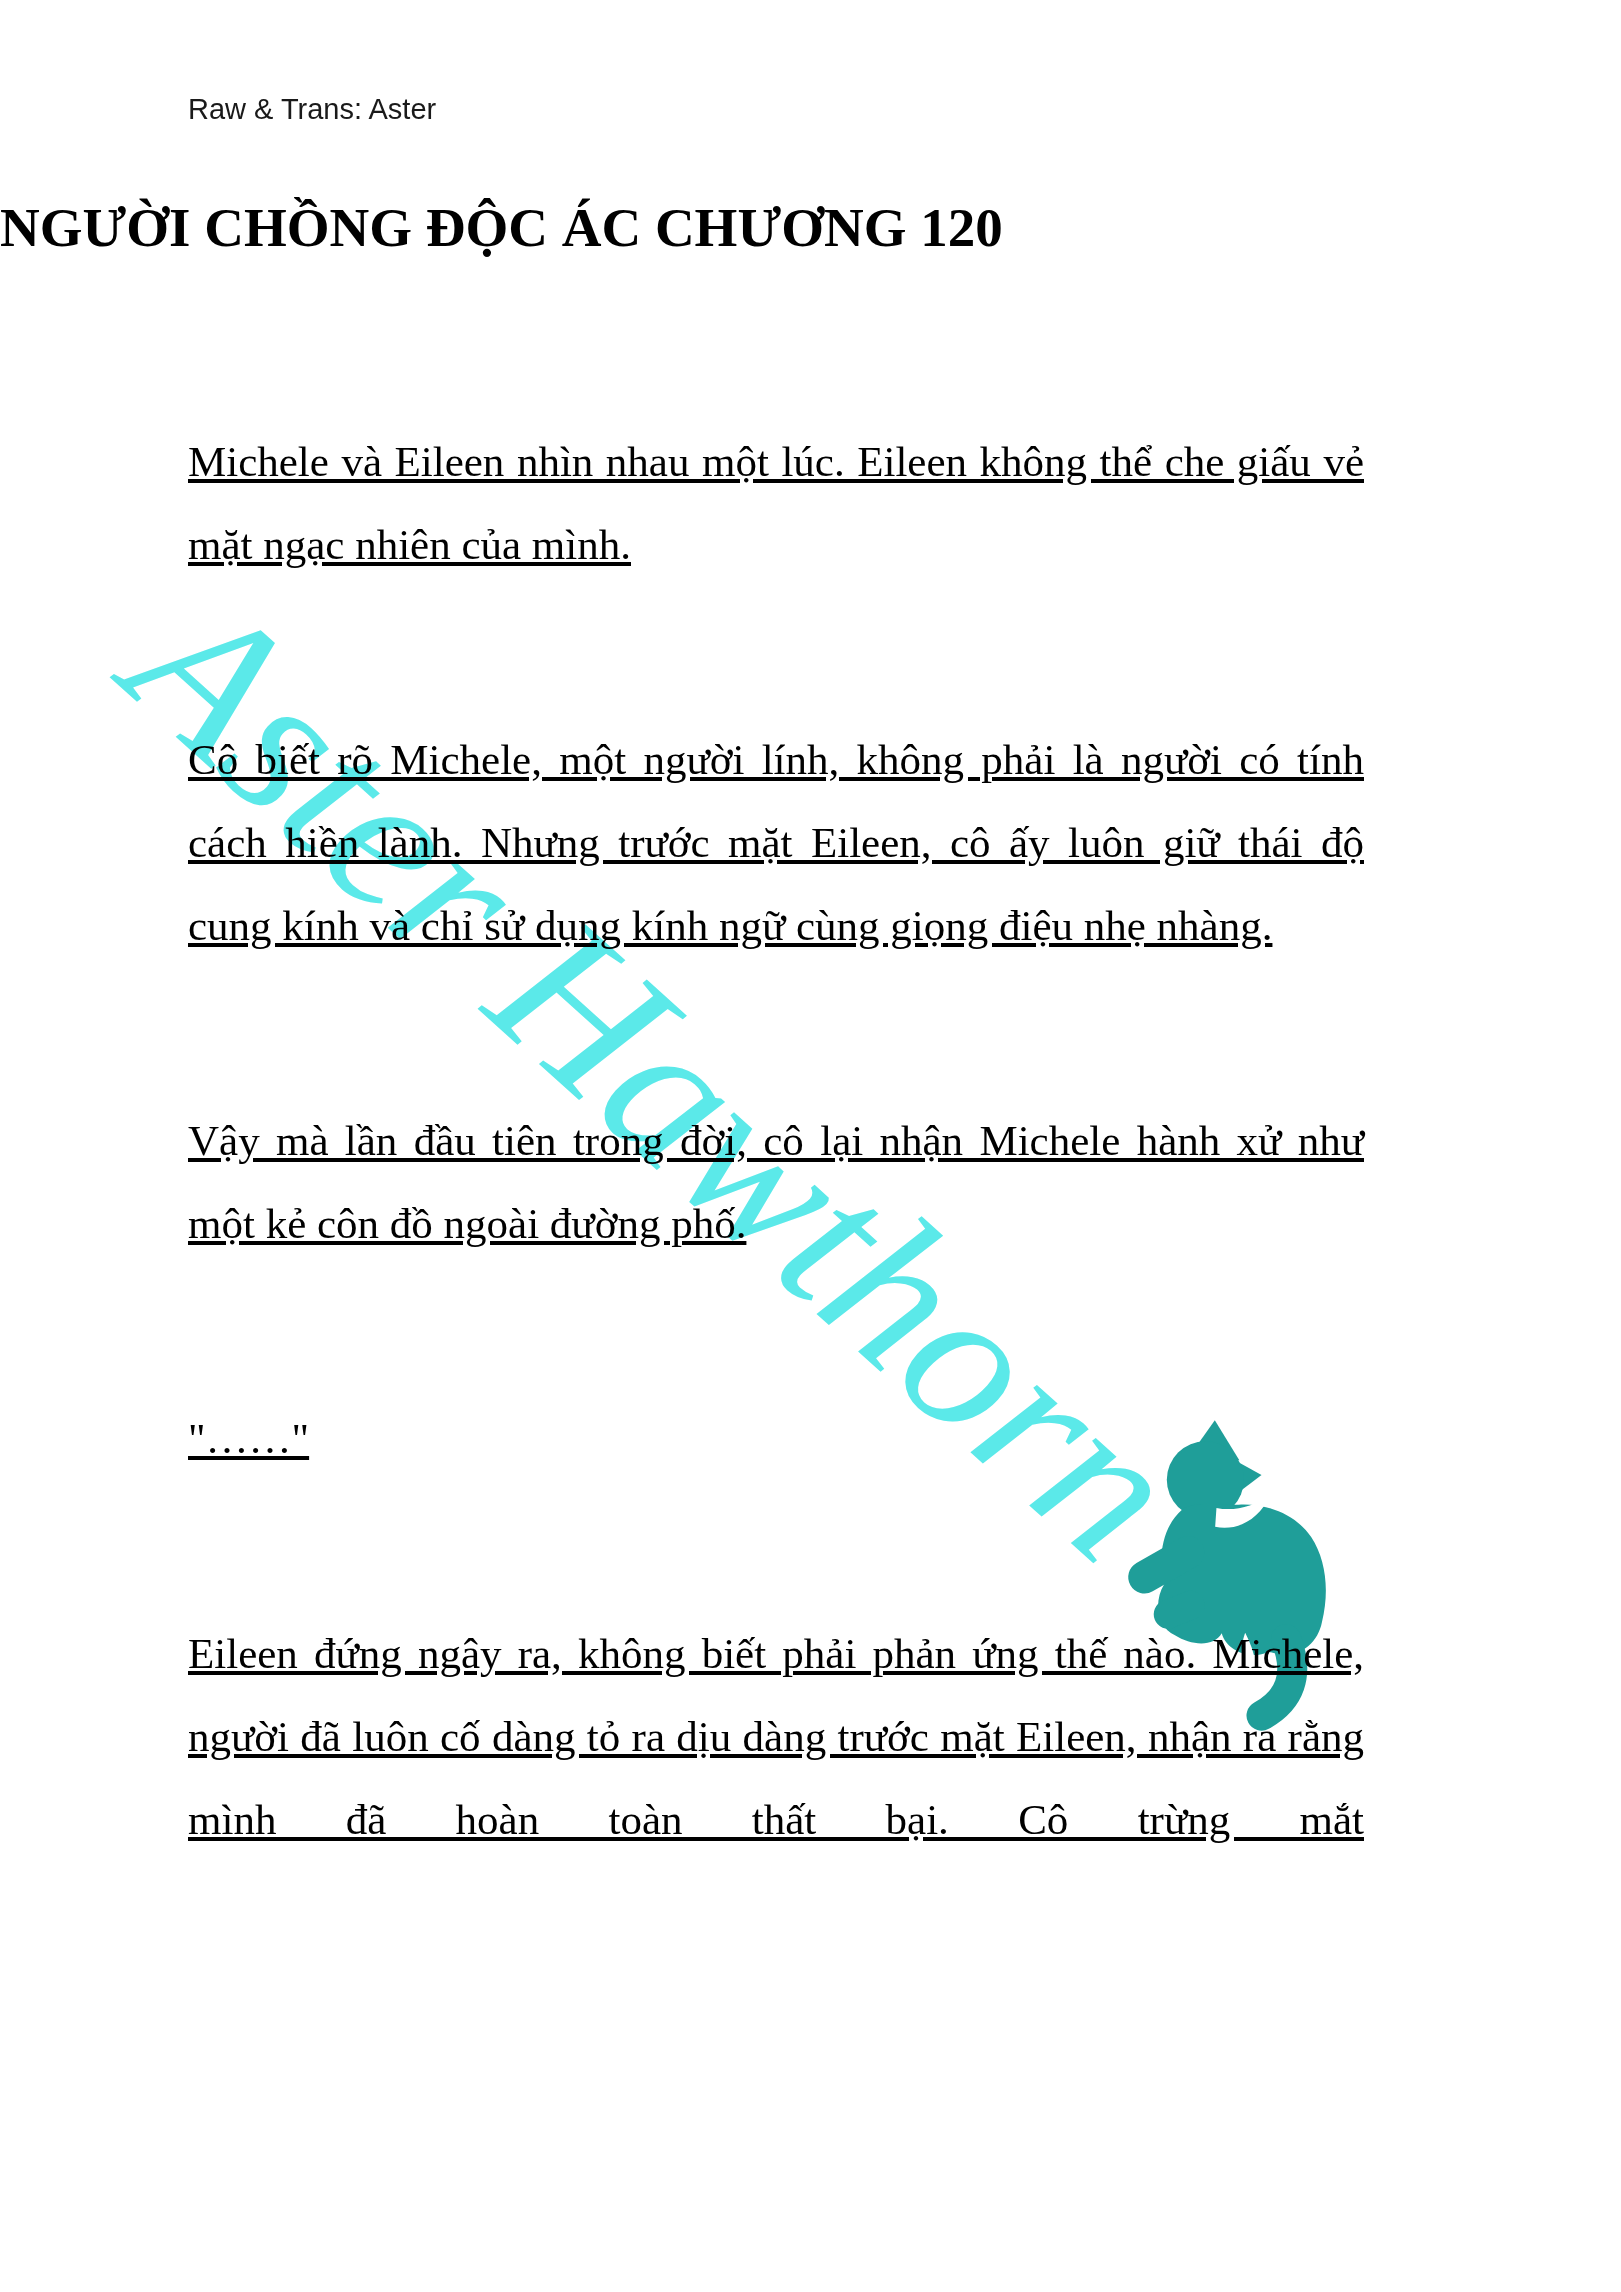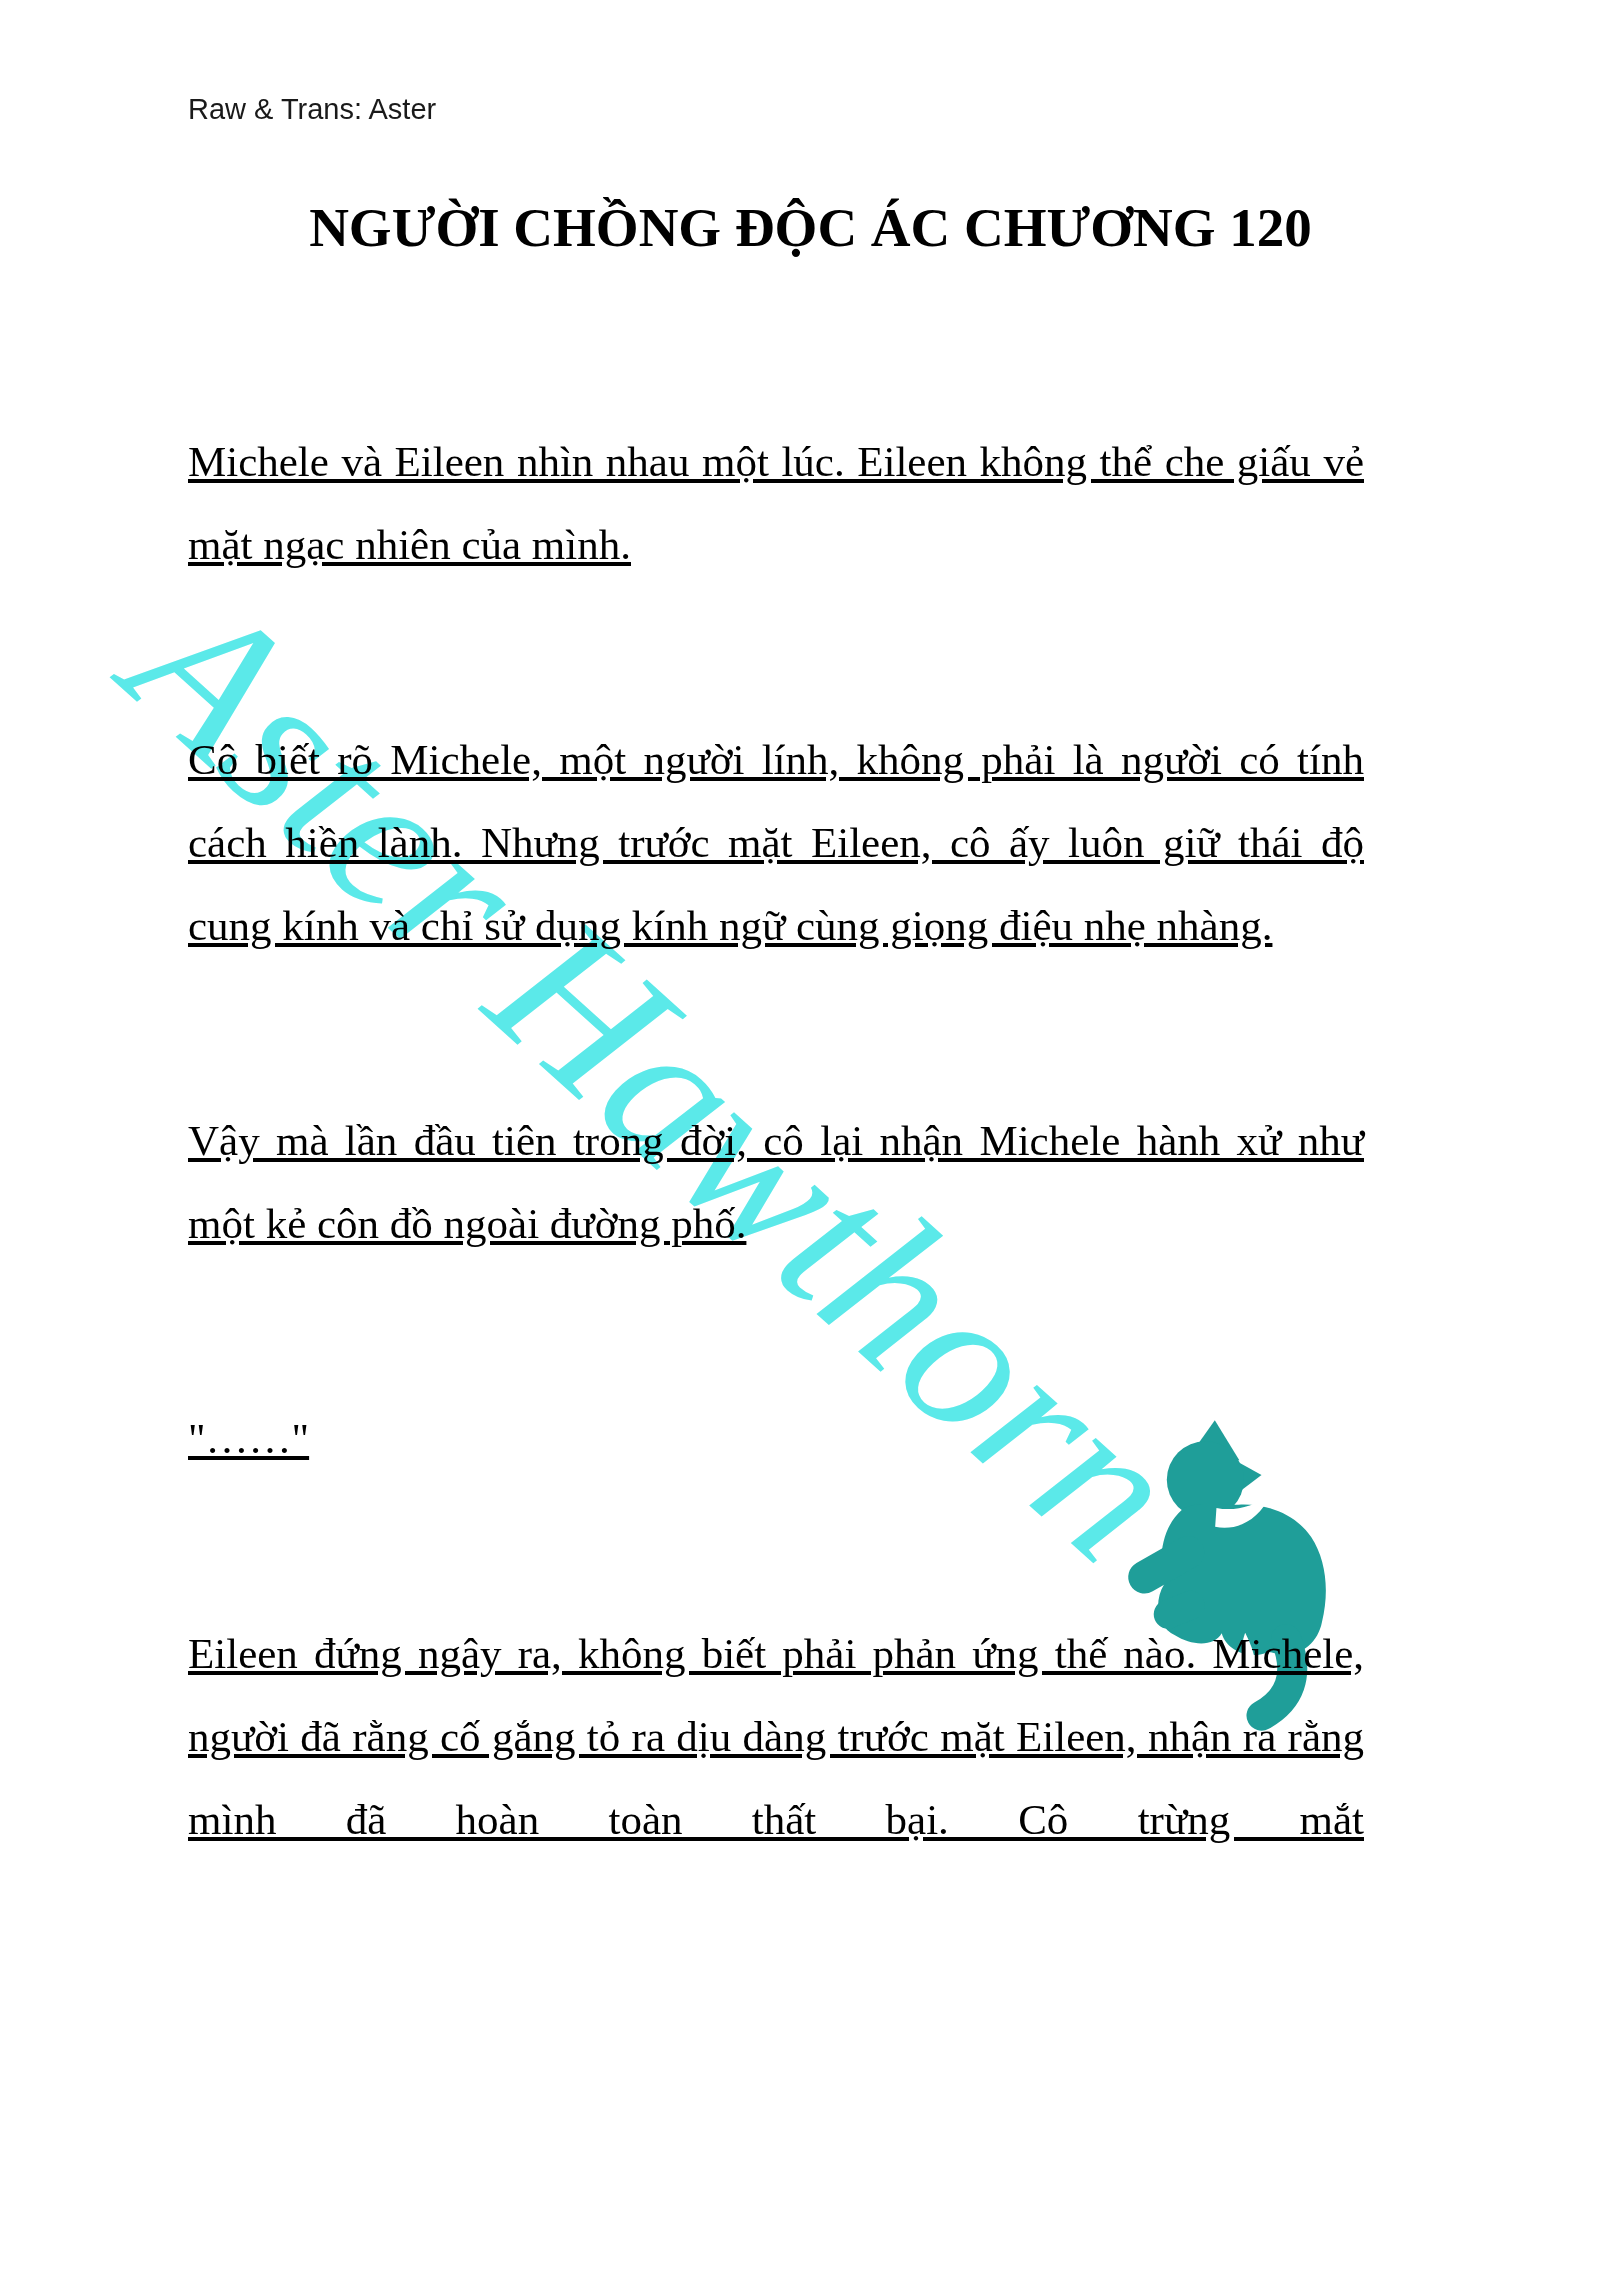--- a/index.html
+++ b/index.html
@@ -18,21 +18,21 @@
     left:188px; top:92px;
     font-family:"Liberation Sans", sans-serif;
     font-size:29px;
     line-height:1.2;
     color:#1a1a1a;
   }
 
   .doc-title {
     position:absolute;
     left:0; right:0; top:198px;
-    text-align:center;
+    text-align:left;
     font-family:"Liberation Serif", serif;
     font-weight:bold;
     font-size:55px;
     line-height:1.1;
     letter-spacing:0px;
     z-index:2;
   }
 
   .watermark {
     position:absolute;
@@ -79,21 +79,21 @@
 
   <div class="doc-title">NGƯỜI CHỒNG ĐỘC ÁC CHƯƠNG 120</div>
 
   <div class="watermark" style="color: rgb(91, 233, 233);">Aster Hawthorn</div>
 
   <div class="body-text">
     <p>Michele và Eileen nhìn nhau một lúc. Eileen không thể che giấu vẻ mặt ngạc nhiên của mình.</p>
     <p>Cô biết rõ Michele, một người lính, không phải là người có tính cách hiền lành. Nhưng trước mặt Eileen, cô ấy luôn giữ thái độ cung kính và chỉ sử dụng kính ngữ cùng giọng điệu nhẹ nhàng.</p>
     <p>Vậy mà lần đầu tiên trong đời, cô lại nhận Michele hành xử như một kẻ côn đồ ngoài đường phố.</p>
     <p>"……"</p>
-    <p class="justify-last">Eileen đứng ngây ra, không biết phải phản ứng thế nào. Michele, người đã rằng cố gắng tỏ ra dịu dàng trước mặt Eileen, nhận ra rằng mình đã hoàn toàn thất bại. Cô trừng mắt</p>
+    <p class="justify-last">Eileen đứng ngây ra, không biết phải phản ứng thế nào. Michele, người đã luôn cố dàng tỏ ra dịu dàng trước mặt Eileen, nhận ra rằng mình đã hoàn toàn thất bại. Cô trừng mắt</p>
   </div>
 
   <div class="cat-wrap" aria-hidden="true">
     <svg viewBox="0 0 1200 1200" xmlns="http://www.w3.org/2000/svg">
       <g class="cat-fill" fill="#1F9E99">
 
         <path d="M237,275 L327,148 L402,270 Z"></path>
 
         <path d="M348,248 L470,315 L356,402 Z"></path>
 

